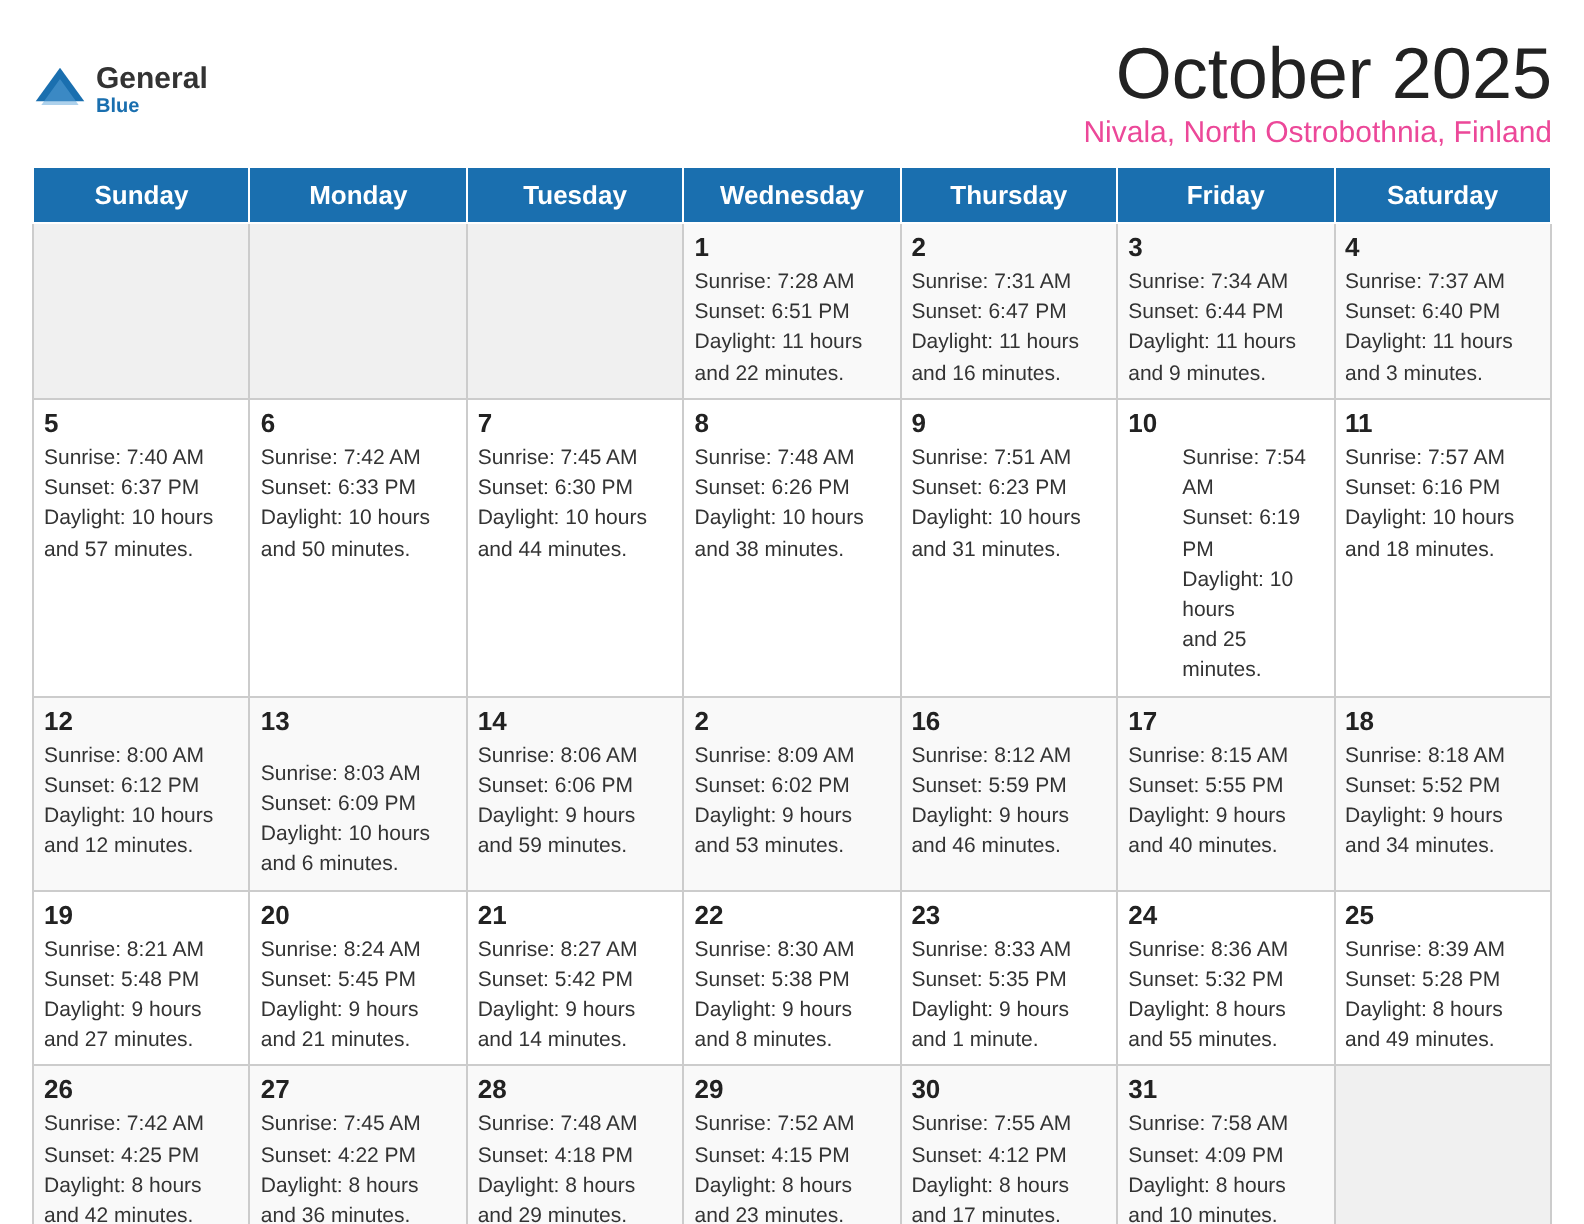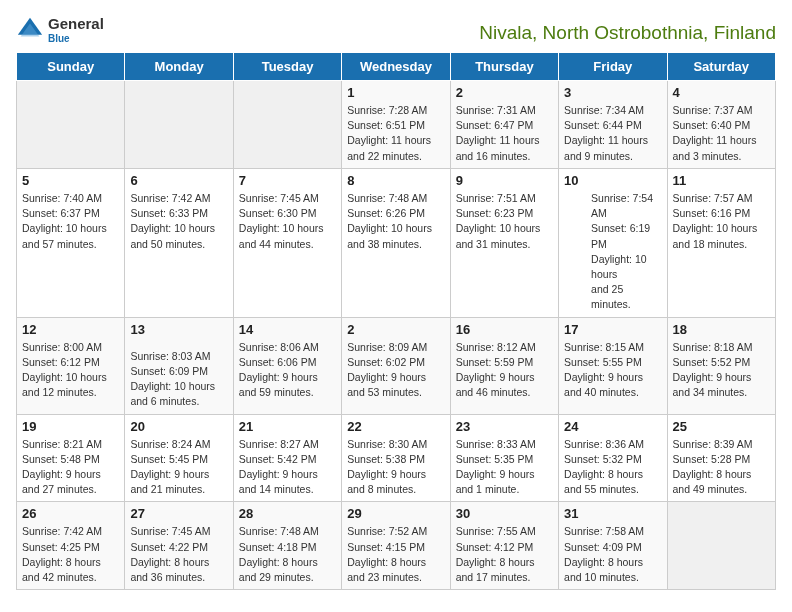--- a/index.html
+++ b/index.html
@@ -6,21 +6,21 @@
     body {
       font-family: Arial, sans-serif;
       background: #fff;
       width: 792px;
       min-height: 612px;
       padding: 16px;
     }
     .header {
       display: flex;
       justify-content: space-between;
-      align-items: flex-end;
+      align-items: center;
       margin-bottom: 8px;
     }
     .logo {
       display: flex;
       align-items: center;
       gap: 4px;
     }
     .logo-text {
       display: flex;
       flex-direction: column;
@@ -42,22 +42,22 @@
     }
     .title-section {
       text-align: right;
     }
     .month-title {
       font-size: 36px;
       font-weight: normal;
       color: #222;
     }
     .location {
-      font-size: 19px;
-      color: #4d7c0f;
+      font-size: 15px;
+      color: #ec4899;
     }
     .calendar {
       width: 100%;
       border-collapse: collapse;
       font-size: 11px;
     }
     .calendar thead th {
       background: #1a6faf;
       color: #fff;
       padding: 6px 4px;
@@ -100,20 +100,21 @@
     <svg class="logo-icon" viewBox="0 0 30 30">
       <polygon points="15,2 28,20 2,20" fill="#1a6faf"></polygon>
       <polygon points="15,8 25,22 5,22" fill="#5ba3d9" opacity="0.5"></polygon>
     </svg>
     <div class="logo-text">
       <span class="logo-general">General</span>
       <span class="logo-blue">Blue</span>
     </div>
   </div>
   <div class="title-section">
+    <div class="month-title">October 2025</div>
     <div class="location">Nivala, North Ostrobothnia, Finland</div>
   </div>
 </div>
 
 <table class="calendar">
   <thead>
     <tr>
       <th>Sunday</th>
       <th>Monday</th>
       <th>Tuesday</th>

